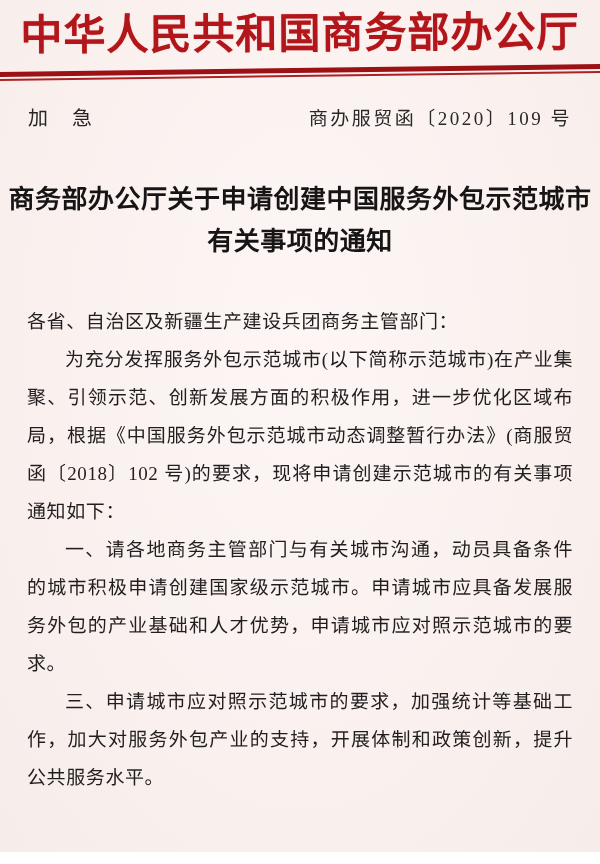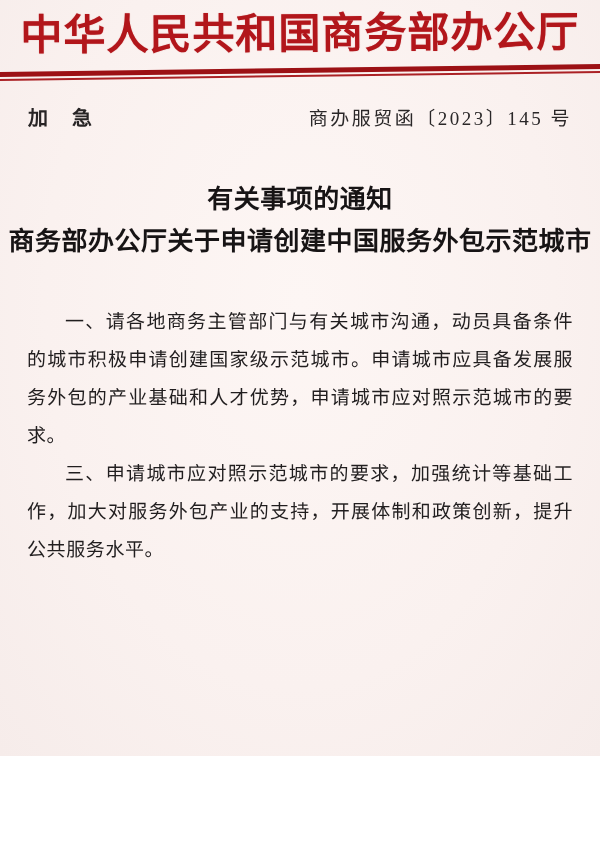--- a/index.html
+++ b/index.html
@@ -1,18 +1,18 @@
 <!DOCTYPE html>
 <html lang="zh-CN"><head>
 <meta charset="utf-8">
 <style>
   html,body { margin:0; padding:0; }
   .page {
     position:relative;
-    width:600px; height:756px;
+    width:600px; height:852px;
     background:#faf1ef;
     background-image: radial-gradient(ellipse at 50% 40%, #fdf6f4 0%, #faf1ef 60%, #f6ecea 100%);
     overflow:hidden;
     color:#211e1f;
     font-family:"Liberation Serif","DejaVu Serif",serif;
   }
   .banner {
     padding-top:9px;
     text-align:center;
     font-size:42px;
@@ -36,21 +36,21 @@
   .meta {
     display:flex;
     justify-content:space-between;
     align-items:center;
     padding:0 28px;
     margin-top:43px;
     height:26px;
   }
   .urgency {
     font-family:"Liberation Sans","DejaVu Sans",sans-serif;
-    font-weight:bold;
+    font-weight:normal;
     font-size:20px;
     letter-spacing:2px;
     color:#272425;
   }
   .doc-no {
     font-size:19px;
     letter-spacing:2.5px;
     color:#2a2728;
     white-space:nowrap;
   }
@@ -83,27 +83,29 @@
   <div class="banner">中华人民共和国商务部办公厅</div>
 
   <div class="rule">
     <div class="rule-thick"></div>
     <div class="rule-gap"></div>
     <div class="rule-thin"></div>
   </div>
 
   <div class="meta">
     <span class="urgency">加　急</span>
-    <span class="doc-no">商办服贸函〔2023〕145 号</span>
+    <span class="doc-no">商办服贸函〔2020〕109 号</span>
   </div>
 
   <div class="title">
+    <div>商务部办公厅关于申请创建中国服务外包示范城市</div>
     <div>有关事项的通知</div>
-    <div>商务部办公厅关于申请创建中国服务外包示范城市</div>
   </div>
 
   <div class="body">
+    <p class="salutation">各省、自治区及新疆生产建设兵团商务主管部门：</p>
+    <p class="para">为充分发挥服务外包示范城市(以下简称示范城市)在产业集聚、引领示范、创新发展方面的积极作用，进一步优化区域布局，根据《中国服务外包示范城市动态调整暂行办法》(商服贸函〔2018〕102 号)的要求，现将申请创建示范城市的有关事项通知如下：</p>
     <p class="para">一、请各地商务主管部门与有关城市沟通，动员具备条件的城市积极申请创建国家级示范城市。申请城市应具备发展服务外包的产业基础和人才优势，申请城市应对照示范城市的要求。</p>
     <p class="para">三、申请城市应对照示范城市的要求，加强统计等基础工作，加大对服务外包产业的支持，开展体制和政策创新，提升公共服务水平。</p>
 
   </div>
 
 </div>
 
 </body></html>

